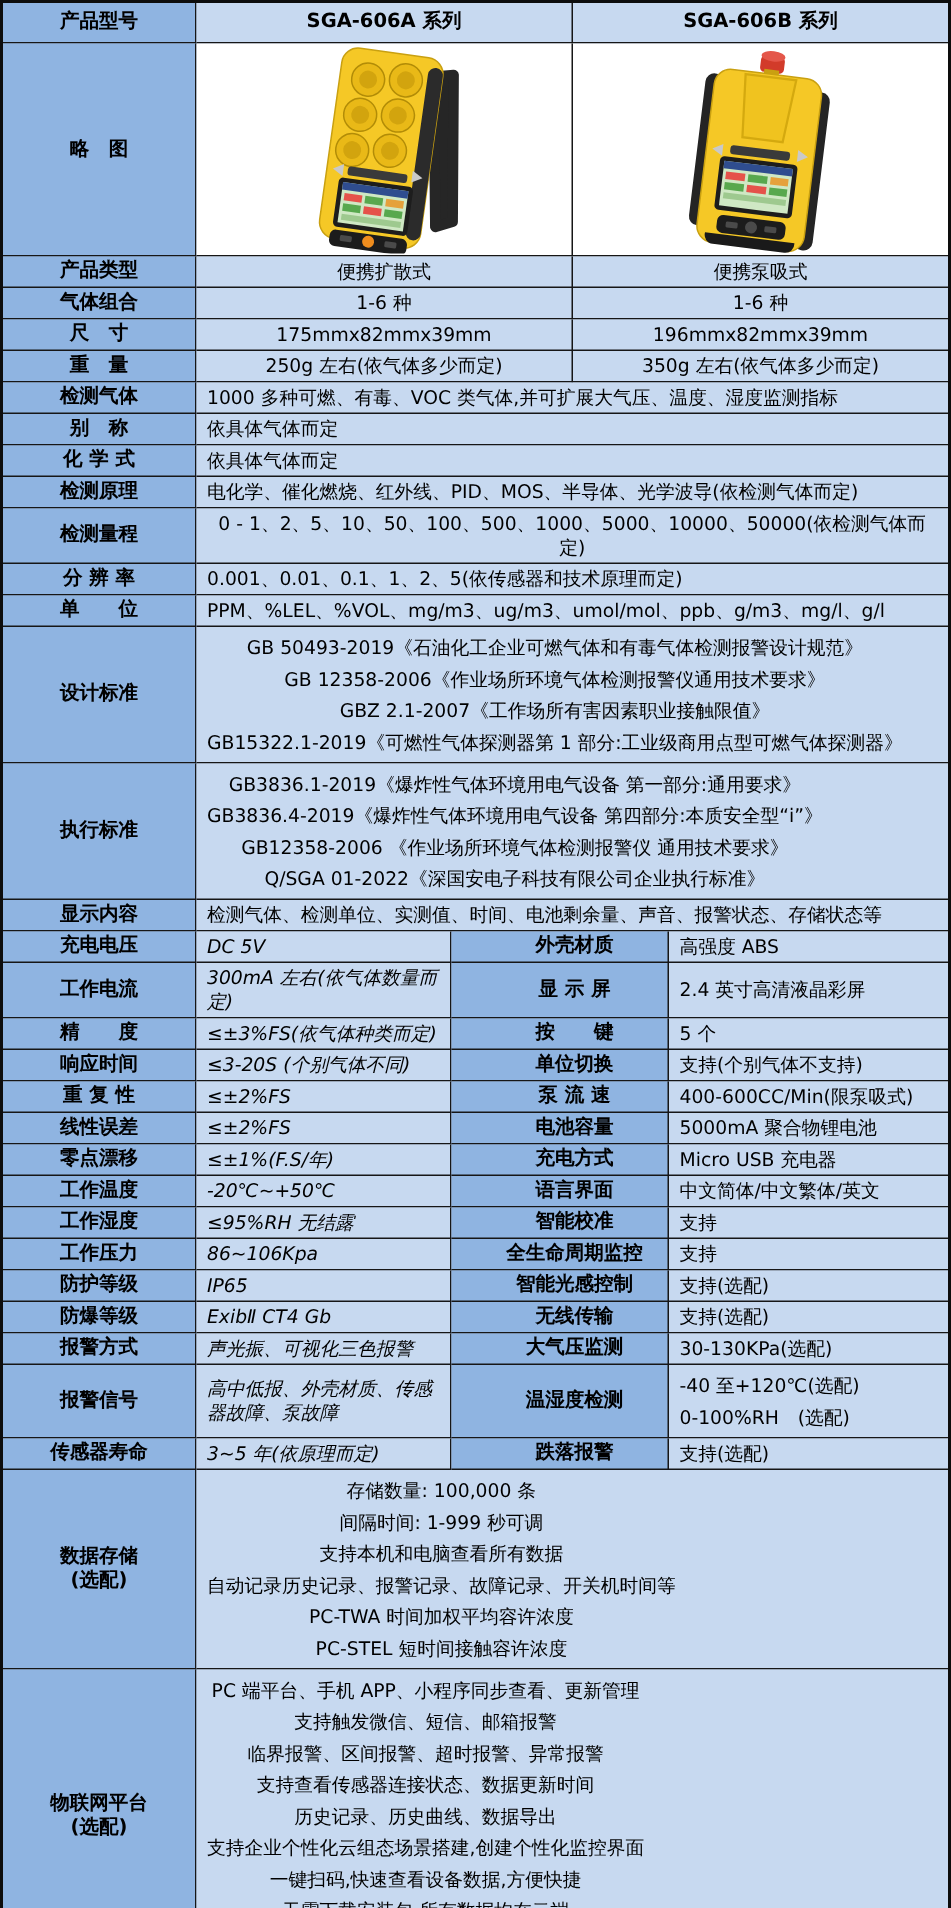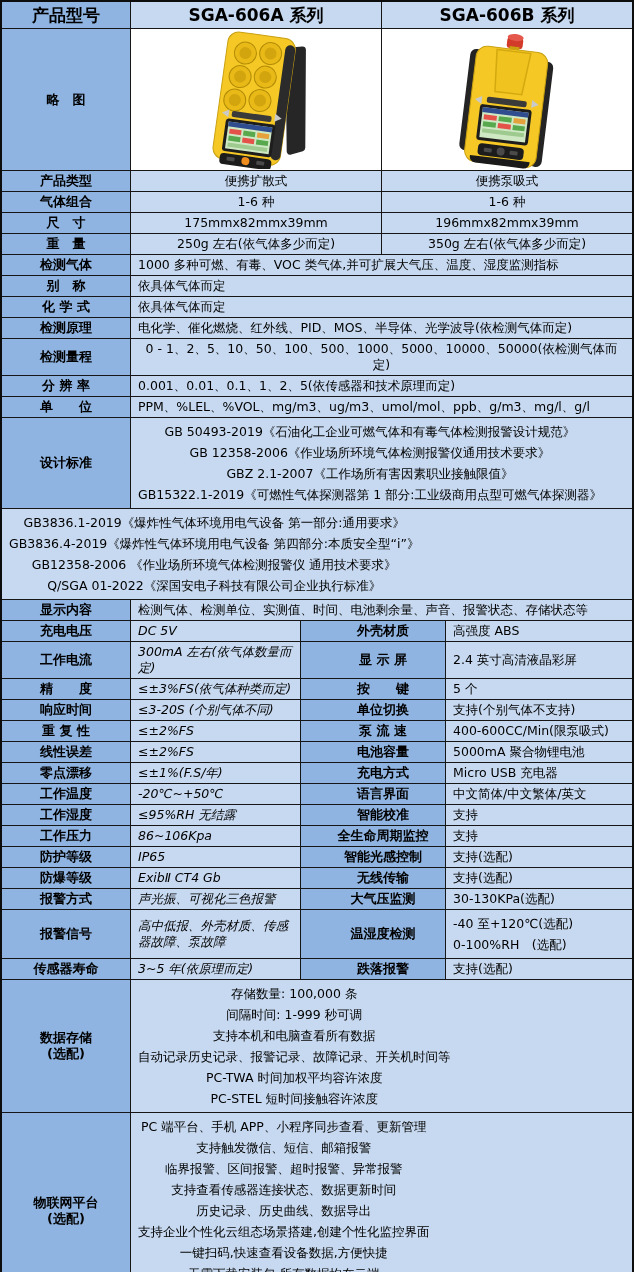--- a/index.html
+++ b/index.html
@@ -17,21 +17,21 @@
   .val { background:#c7d9f0; padding:2px 7px; }
   .cen { justify-content:center; text-align:center; padding:2px 4px; }
   .ml  { white-space:pre-line; line-height:21px; padding-top:3px; padding-bottom:3px; }
   .w-label { width:129px; flex:none; }
   .w-half  { flex:1 1 0; }
   .w-full  { flex:1 1 0;text-align:center; }
   .w-v1 { width:170px; flex:none;font-style:italic; }
   .w-l2 { width:145px; flex:none;padding-left:20px; }
   .w-v2 { flex:1 1 0; }
   .imgcell { background:#ffffff; justify-content:center; align-items:center; }
-  .row-header .c { min-height:27px; font-size:17px; }
+  .row-header .c { min-height:27px; font-size:13px; }
   .row-image .c { min-height:142px; }
   svg { display:block; }
 </style>
 </head>
 <body>
 
 <div class="tbl">
 
   <div class="r row-header">
     <div class="c lbl w-label">产品型号</div>
@@ -163,20 +163,21 @@
   </div>
 
   <div class="r">
     <div class="c lbl w-label">设计标准</div>
     <div class="c val ml w-full last">GB 50493-2019《石油化工企业可燃气体和有毒气体检测报警设计规范》
 GB 12358-2006《作业场所环境气体检测报警仪通用技术要求》
 GBZ 2.1-2007《工作场所有害因素职业接触限值》
 GB15322.1-2019《可燃性气体探测器第 1 部分:工业级商用点型可燃气体探测器》</div>
   </div>
   <div class="r">
+    <div class="c lbl w-label">执行标准</div>
     <div class="c val ml w-full last">GB3836.1-2019《爆炸性气体环境用电气设备 第一部分:通用要求》
 GB3836.4-2019《爆炸性气体环境用电气设备 第四部分:本质安全型“i”》
 GB12358-2006 《作业场所环境气体检测报警仪 通用技术要求》
 Q/SGA 01-2022《深国安电子科技有限公司企业执行标准》</div>
   </div>
   <div class="r">
     <div class="c lbl w-label">显示内容</div>
     <div class="c val w-full last">检测气体、检测单位、实测值、时间、电池剩余量、声音、报警状态、存储状态等</div>
   </div>
 

